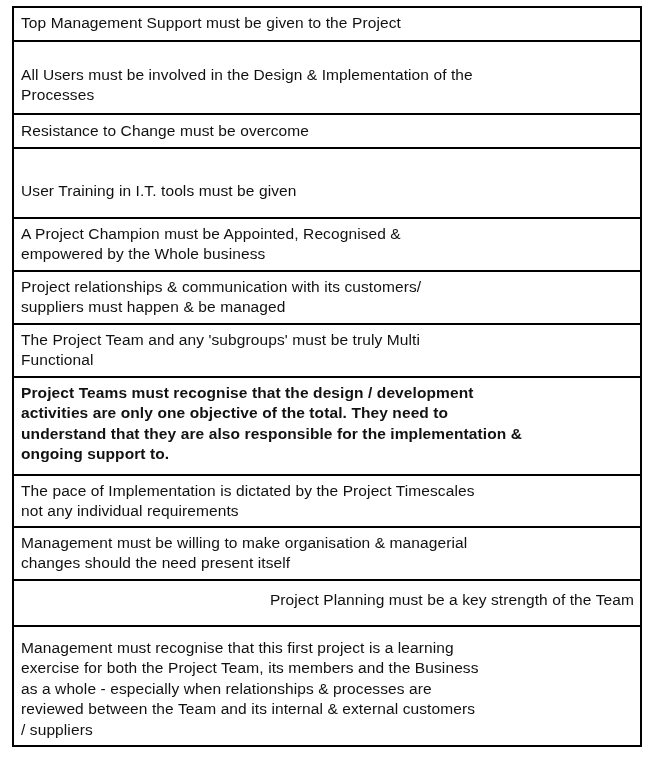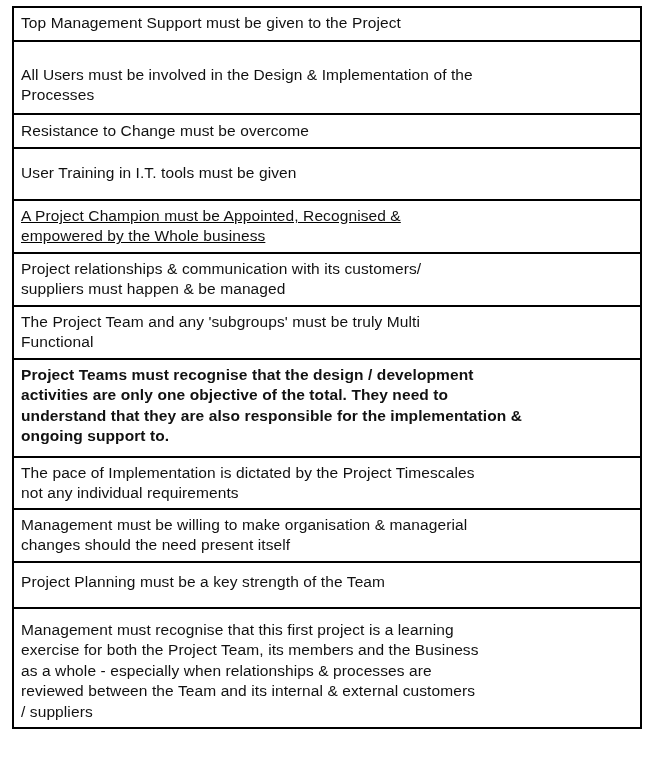--- a/index.html
+++ b/index.html
@@ -40,28 +40,28 @@
     font-size: 15.5px;
     line-height: 1.32;
     letter-spacing: 0.1px;
     white-space: pre-line;
     color: #111111;
   }
   
   .h1 { min-height: 34px; text-align: right; }
   .h2 { min-height: 55px; margin-top: 18px; }
   .h3 { min-height: 34px; align-items: center; }
-  .h4 { min-height: 52px; padding-top: 14px; }
-  .h5 { min-height: 53px; text-decoration: underline; }
+  .h4 { min-height: 52px; padding-top: 14px; margin-top: 18px; }
+  .h5 { min-height: 53px; }
   .h6 { min-height: 53px; }
   .h7 { min-height: 53px; }
   .h8 { min-height: 98px; font-weight: bold; }
   .h9 { min-height: 52px; }
   .h10 { min-height: 53px; }
-  .h11 { min-height: 46px; padding-top: 9px; }
+  .h11 { min-height: 46px; padding-top: 9px; justify-content: flex-end; }
   .h12 { min-height: 120px; padding-top: 11px; }
 </style>
 </head>
 <body>
 
 <div class="page">
   <div class="table">
 
     <div class="row h1">
       <div class="cell-text">Top Management Support must be given to the Project</div>

